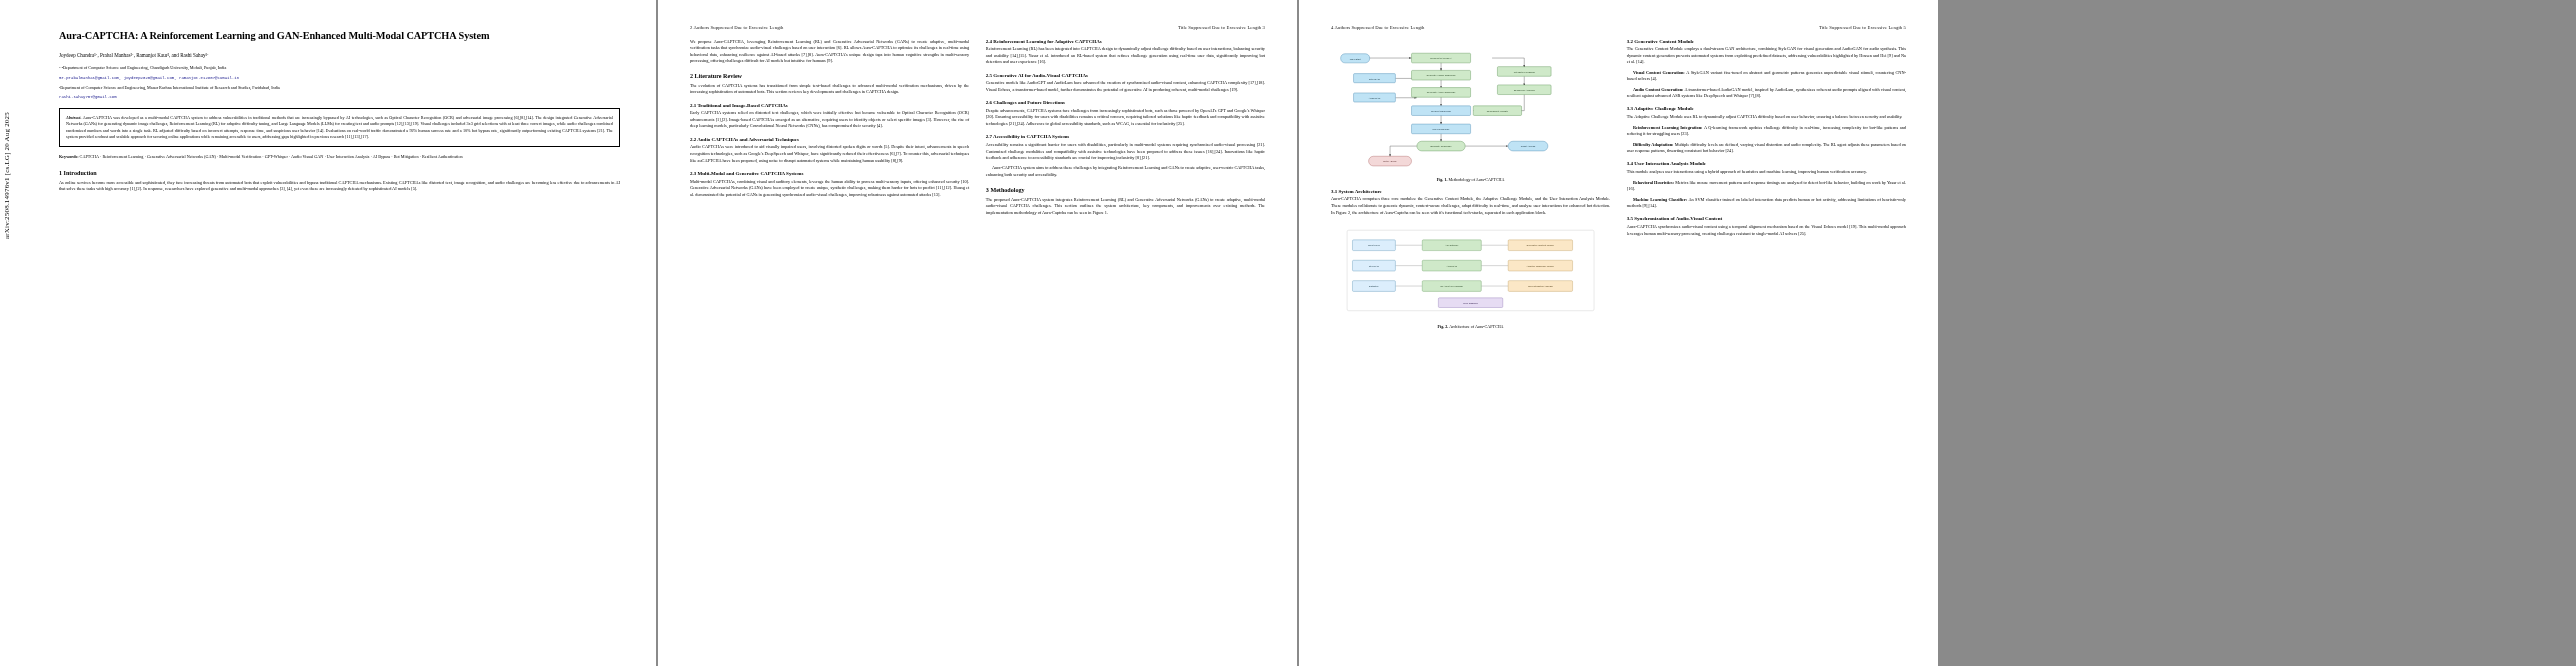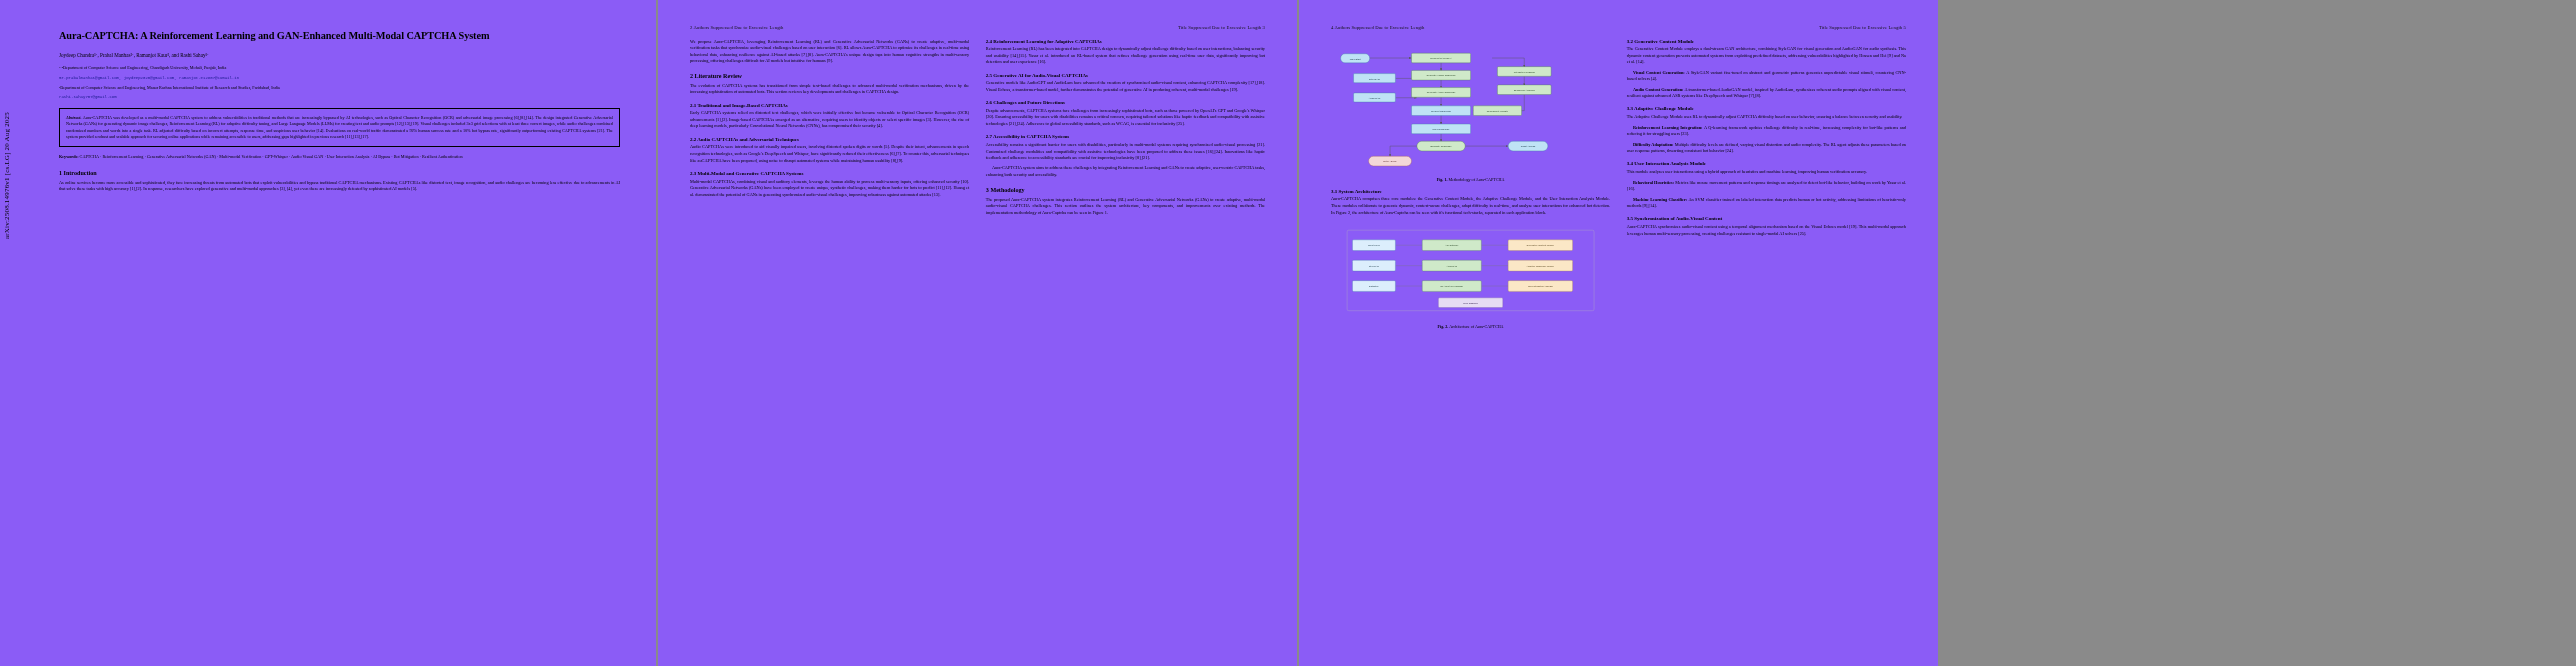--- a/index.html
+++ b/index.html
@@ -9,21 +9,21 @@
   }
   body {
     width: 2576px;
     height: 667px;
     font-family: "Liberation Serif", serif;
     overflow: hidden;
   }
   .sheet {
     position: absolute;
     top: 0;
-    background: #8b5cf6;
+    background: #ffffff;
     height: 667px;
     box-sizing: border-box;
   }
   .p1 { left: 0px;    width: 656px; }
   .p2 { left: 658px; width: 639px; }
   .p3 { left: 1299px; width: 639px; }
 
   .arxiv-strip {
     position: absolute;
     left: 3.3px;

